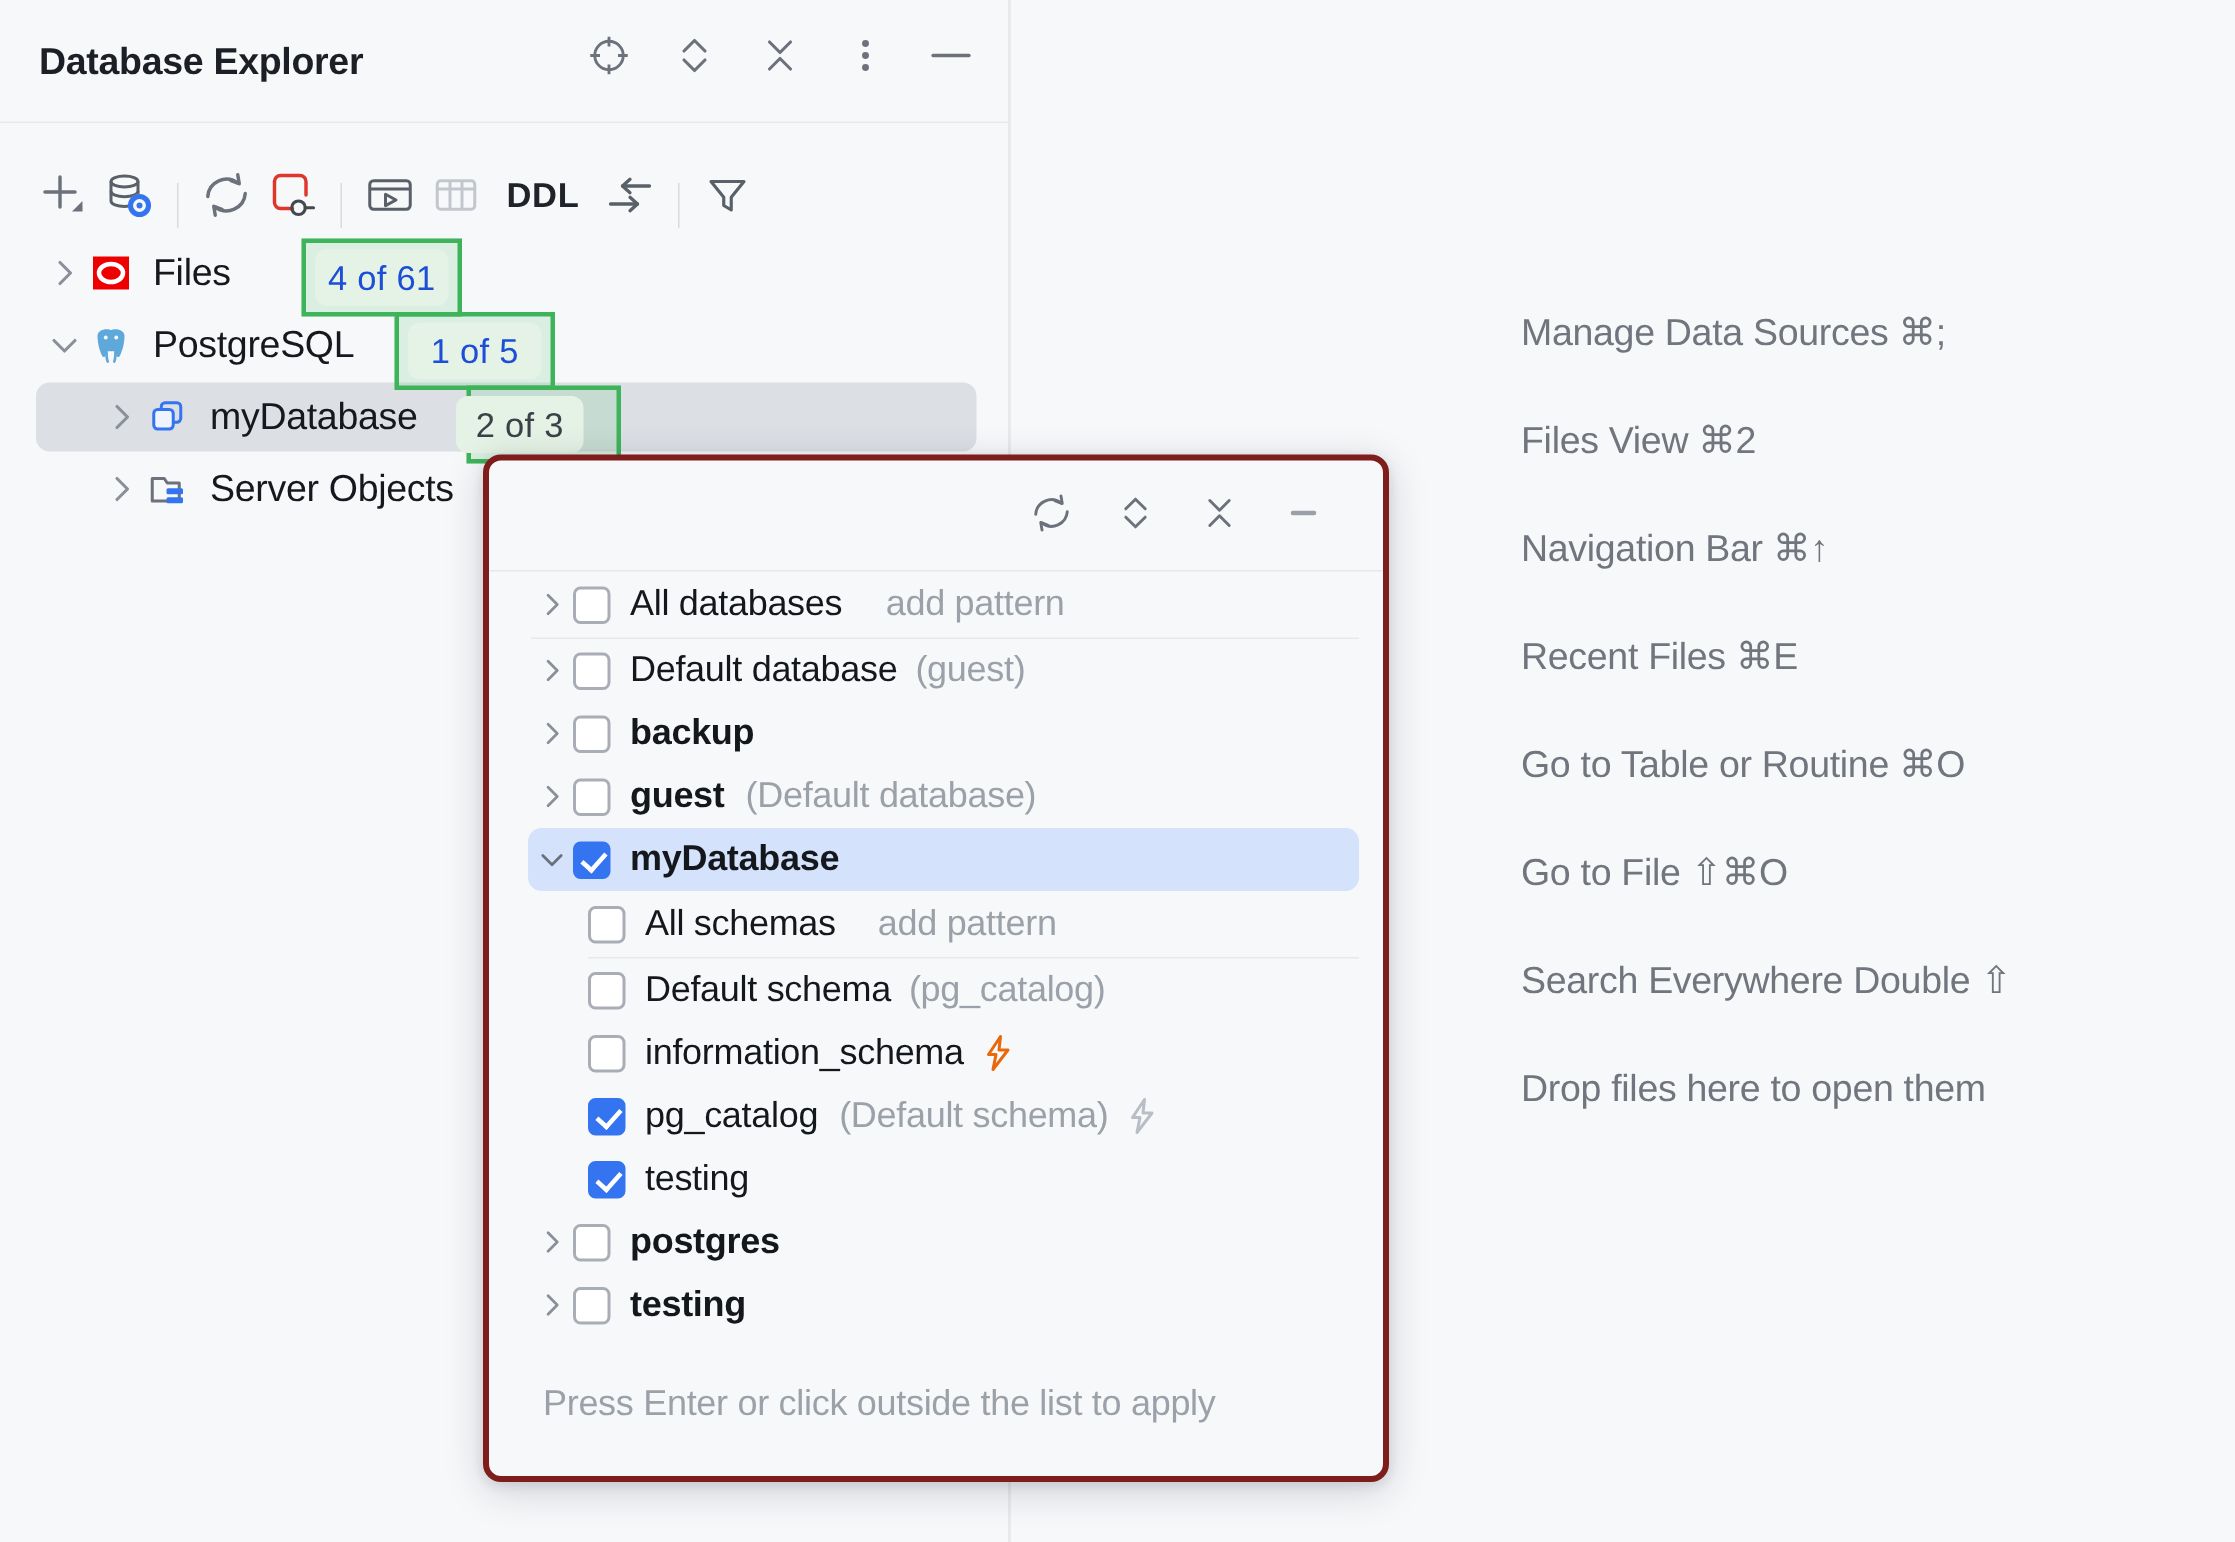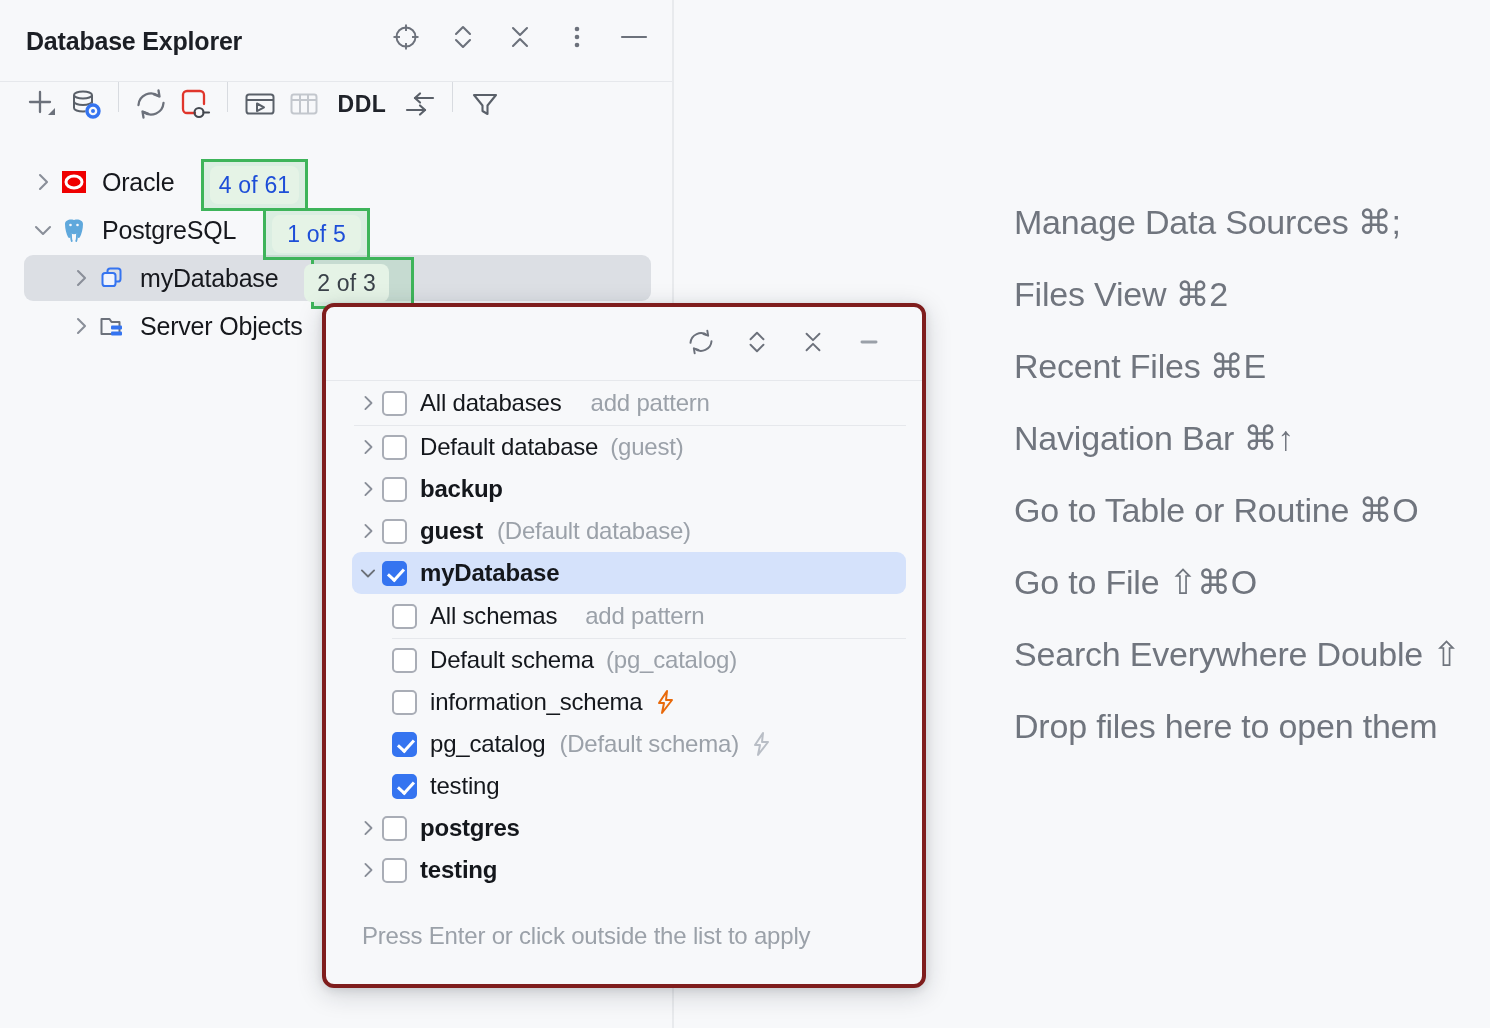--- a/index.html
+++ b/index.html
@@ -18,21 +18,21 @@
   .panel-header { position: absolute; left: 0; top: 0; width: 673px; height: 81px; }
   .panel-title {
     position: absolute; left: 26px; top: 27px;
     font-size: 25px; font-weight: bold; color: #1c1f25; letter-spacing: -0.2px;
   }
   .panel-header-actions { position: absolute; right: 22px; top: 20px; display: flex; align-items: center; gap: 23px; }
   .hicon { width: 34px; height: 34px; display: flex; align-items: center; justify-content: center; cursor: pointer; }
   .panel-header-rule { position: absolute; left: 0; top: 81px; width: 673px; height: 1px; background: #e6e8ec; }
 
   
-  .toolbar { position: absolute; left: 0; top: 82px; width: 673px; height: 70px; display: flex; align-items: flex-start; padding-left: 20px; }
+  .toolbar { position: absolute; left: 0; top: 82px; width: 673px; height: 70px; display: flex; align-items: flex-end; padding-left: 20px; }
   .tbtn { width: 44px; height: 44px; display: flex; align-items: center; justify-content: center; cursor: pointer; }
   .tsep { width: 1px; height: 30px; background: #d8dbe0; margin: 0 10px; }
   .ddl-text { font-size: 23px; font-weight: bold; color: #20232a; letter-spacing: 0.5px; }
 
   
   .tree { position: absolute; left: 0; top: 158px; width: 673px; }
   .trow { position: relative; height: 48px; display: flex; align-items: center; cursor: pointer; }
   .trow.selected::before {
     content: ""; position: absolute; left: 24px; right: 22px; top: 1px; bottom: 1px;
     background: #dcdfe4; border-radius: 9px;
@@ -80,21 +80,21 @@
   .pmuted { font-size: 24px; color: #9ba1a9; letter-spacing: -0.2px; margin-left: 12px; white-space: nowrap; }
   .prule { position: relative; height: 1px; background: #e6e8ec; }
   .pfoot {
     position: absolute; left: 36px; top: 612px; width: 470px;
     font-size: 24px; color: #9ba1a9; line-height: 34px; letter-spacing: -0.2px;
   }
   .bolt { margin-left: 10px; display: inline-flex; align-items: center; }
 
   
   .hints { position: absolute; left: 1014px; top: 186px; display: flex; flex-direction: column; }
-  .hint { font-size: 34px; color: #70757e; height: 72px; line-height: 72px; letter-spacing: -0.2px; white-space: nowrap; }
+  .hint { font-size: 25px; color: #70757e; height: 72px; line-height: 72px; letter-spacing: -0.2px; white-space: nowrap; }
 </style>
 </head>
 <body>
 
 <div id="root">
 
   <div class="panel">
 
     <div class="panel-header">
       <div class="panel-title">Database Explorer</div>
@@ -214,21 +214,21 @@
             <svg width="16" height="22" viewBox="0 0 16 22">
                 <polyline points="5,4 12,11 5,18" fill="none" stroke="#8a8f99" stroke-width="2.1" stroke-linecap="round" stroke-linejoin="round"></polyline>
               </svg>
           </div>
           <div class="ticon">
             <svg width="30" height="30" viewBox="0 0 30 30">
                 <rect x="3" y="4" width="24" height="22" fill="#ef0000"></rect>
                 <ellipse cx="15" cy="15" rx="8" ry="6" fill="none" stroke="#fff" stroke-width="3"></ellipse>
               </svg>
           </div>
-          <span class="tlabel">Oracle</span>
+          <span class="tlabel">Files</span>
         </div>
       </div>
 
       <div class="trow">
         <div class="tw" style="margin-left:28px">
           <div class="chev">
             <svg width="22" height="16" viewBox="0 0 22 16">
                 <polyline points="4,5 11,12 18,5" fill="none" stroke="#8a8f99" stroke-width="2.1" stroke-linecap="round" stroke-linejoin="round"></polyline>
               </svg>
           </div>
@@ -464,21 +464,21 @@
         </div>
       </div>
     </div>
 
     <div class="pfoot">Press Enter or click outside the list to apply</div>
   </div>
 
   <div class="hints">
     <div class="hint">Manage Data Sources ⌘;</div>
     <div class="hint">Files View ⌘2</div>
+    <div class="hint">Navigation Bar ⌘↑</div>
     <div class="hint">Recent Files ⌘E</div>
-    <div class="hint">Navigation Bar ⌘↑</div>
     <div class="hint">Go to Table or Routine ⌘O</div>
     <div class="hint">Go to File ⇧⌘O</div>
     <div class="hint">Search Everywhere Double ⇧</div>
     <div class="hint">Drop files here to open them</div>
   </div>
 
 </div>
 
 </body></html>

